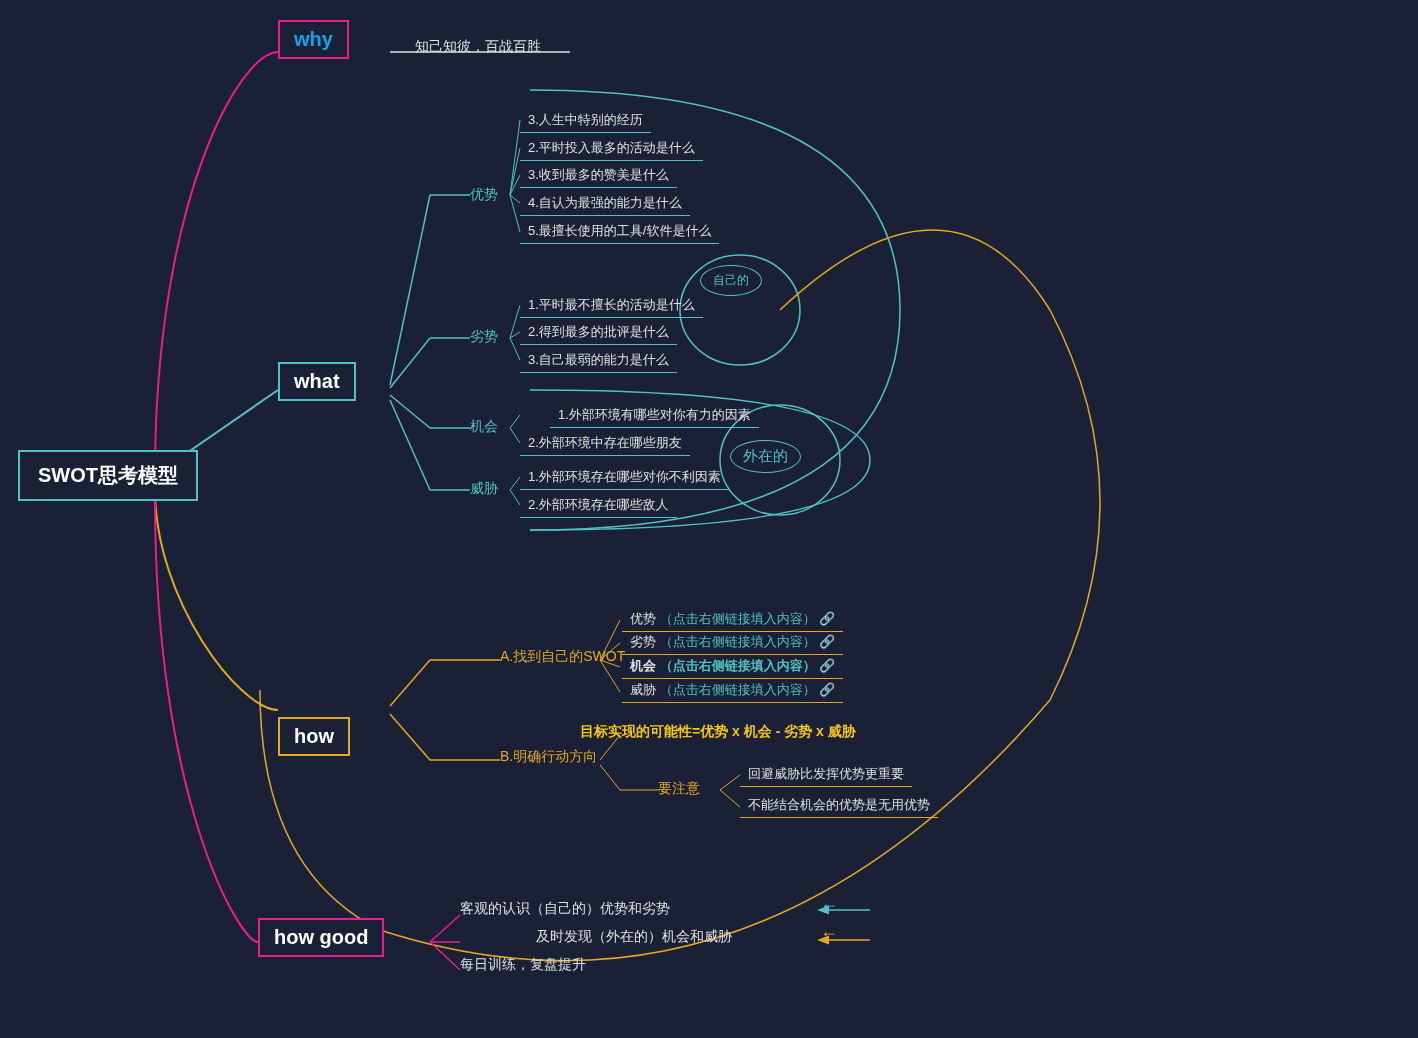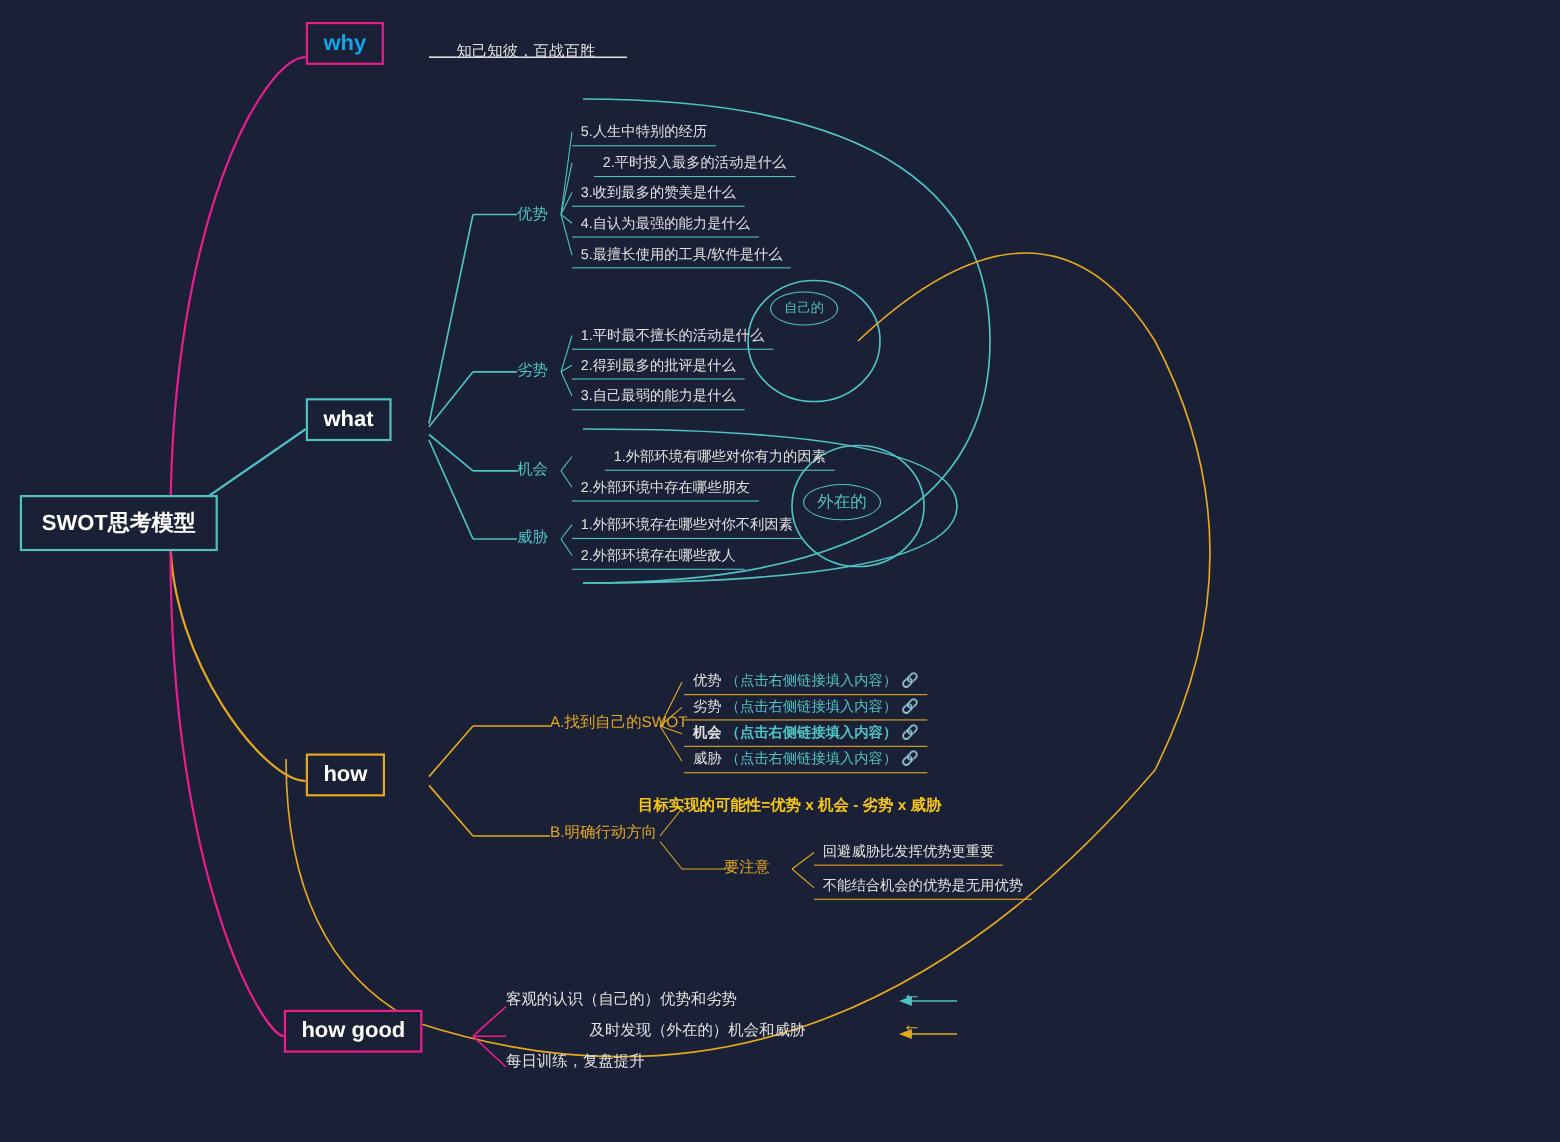--- a/index.html
+++ b/index.html
@@ -41,21 +41,21 @@
       padding: 10px 18px;
     }
     
     #why { left: 278px; top: 20px; }
     #why .node-box { border-color: #e91e8c; background: #1a2035; font-size: 20px; color: #0ea5e9; }
     
     #what { left: 278px; top: 362px; }
     #what .node-box { border-color: #4fc3c3; background: #1a2035; font-size: 20px; color: #fff; }
     
     #how { left: 278px; top: 685px; }
-    #how .node-box { border-color: #e5a820; background: #1a2035; font-size: 20px; color: #fff; }
+    #how .node-box { border-color: #e5a820; background: #1a2035; font-size: 20px; color: #fff; margin-top: 32px; }
     
     #how-good { left: 258px; top: 918px; }
     #how-good .node-box { border-color: #e91e8c; background: #1a2035; font-size: 20px; color: #fff; }
 
     
     .label {
       position: absolute;
       color: #e0e0e0;
       font-size: 14px;
       white-space: nowrap;
@@ -218,22 +218,22 @@
 </div>
 
 <div class="label label-teal" style="left:470px; top:186px;">优势</div>
 
 <div class="label label-teal" style="left:470px; top:328px;">劣势</div>
 
 <div class="label label-teal" style="left:470px; top:418px;">机会</div>
 
 <div class="label label-teal" style="left:470px; top:480px;">威胁</div>
 
-<div class="item-box" style="left:520px; top:108px; border-color:#4fc3c3;">5.人生中特别的经历</div>
-<div class="item-box" style="left:520px; top:136px; border-color:#4fc3c3;margin-left:20px;">2.平时投入最多的活动是什么</div>
+<div class="item-box" style="left:520px; top:108px; border-color:#4fc3c3;">3.人生中特别的经历</div>
+<div class="item-box" style="left:520px; top:136px; border-color:#4fc3c3;">2.平时投入最多的活动是什么</div>
 <div class="item-box" style="left:520px; top:163px; border-color:#4fc3c3;">3.收到最多的赞美是什么</div>
 <div class="item-box" style="left:520px; top:191px; border-color:#4fc3c3;">4.自认为最强的能力是什么</div>
 <div class="item-box" style="left:520px; top:219px; border-color:#4fc3c3;">5.最擅长使用的工具/软件是什么</div>
 
 <div class="item-box" style="left:520px; top:293px; border-color:#4fc3c3;">1.平时最不擅长的活动是什么</div>
 <div class="item-box" style="left:520px; top:320px; border-color:#4fc3c3;">2.得到最多的批评是什么</div>
 <div class="item-box" style="left:520px; top:348px; border-color:#4fc3c3;">3.自己最弱的能力是什么</div>
 
 <div class="item-box" style="left:540px; top:403px; border-color:#4fc3c3;margin-left:10px;">1.外部环境有哪些对你有力的因素</div>
 <div class="item-box" style="left:520px; top:431px; border-color:#4fc3c3;">2.外部环境中存在哪些朋友</div>

